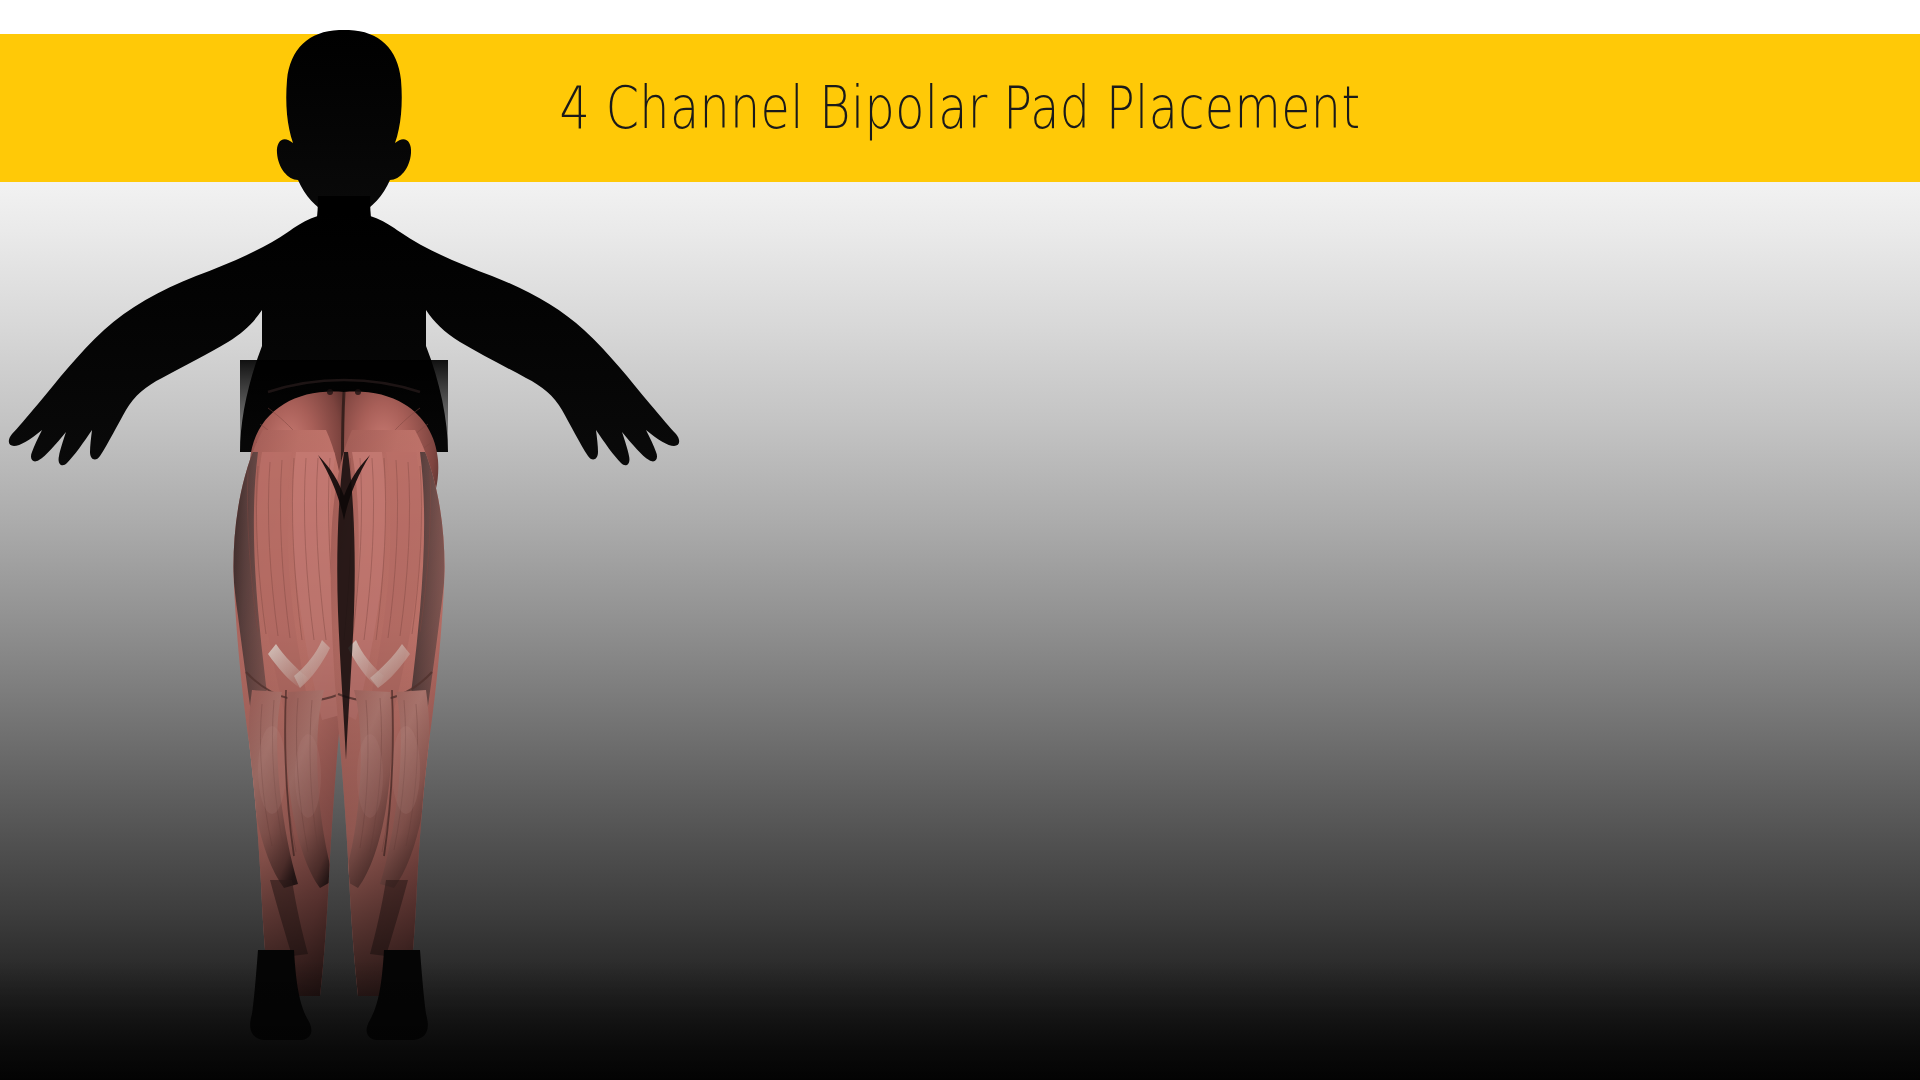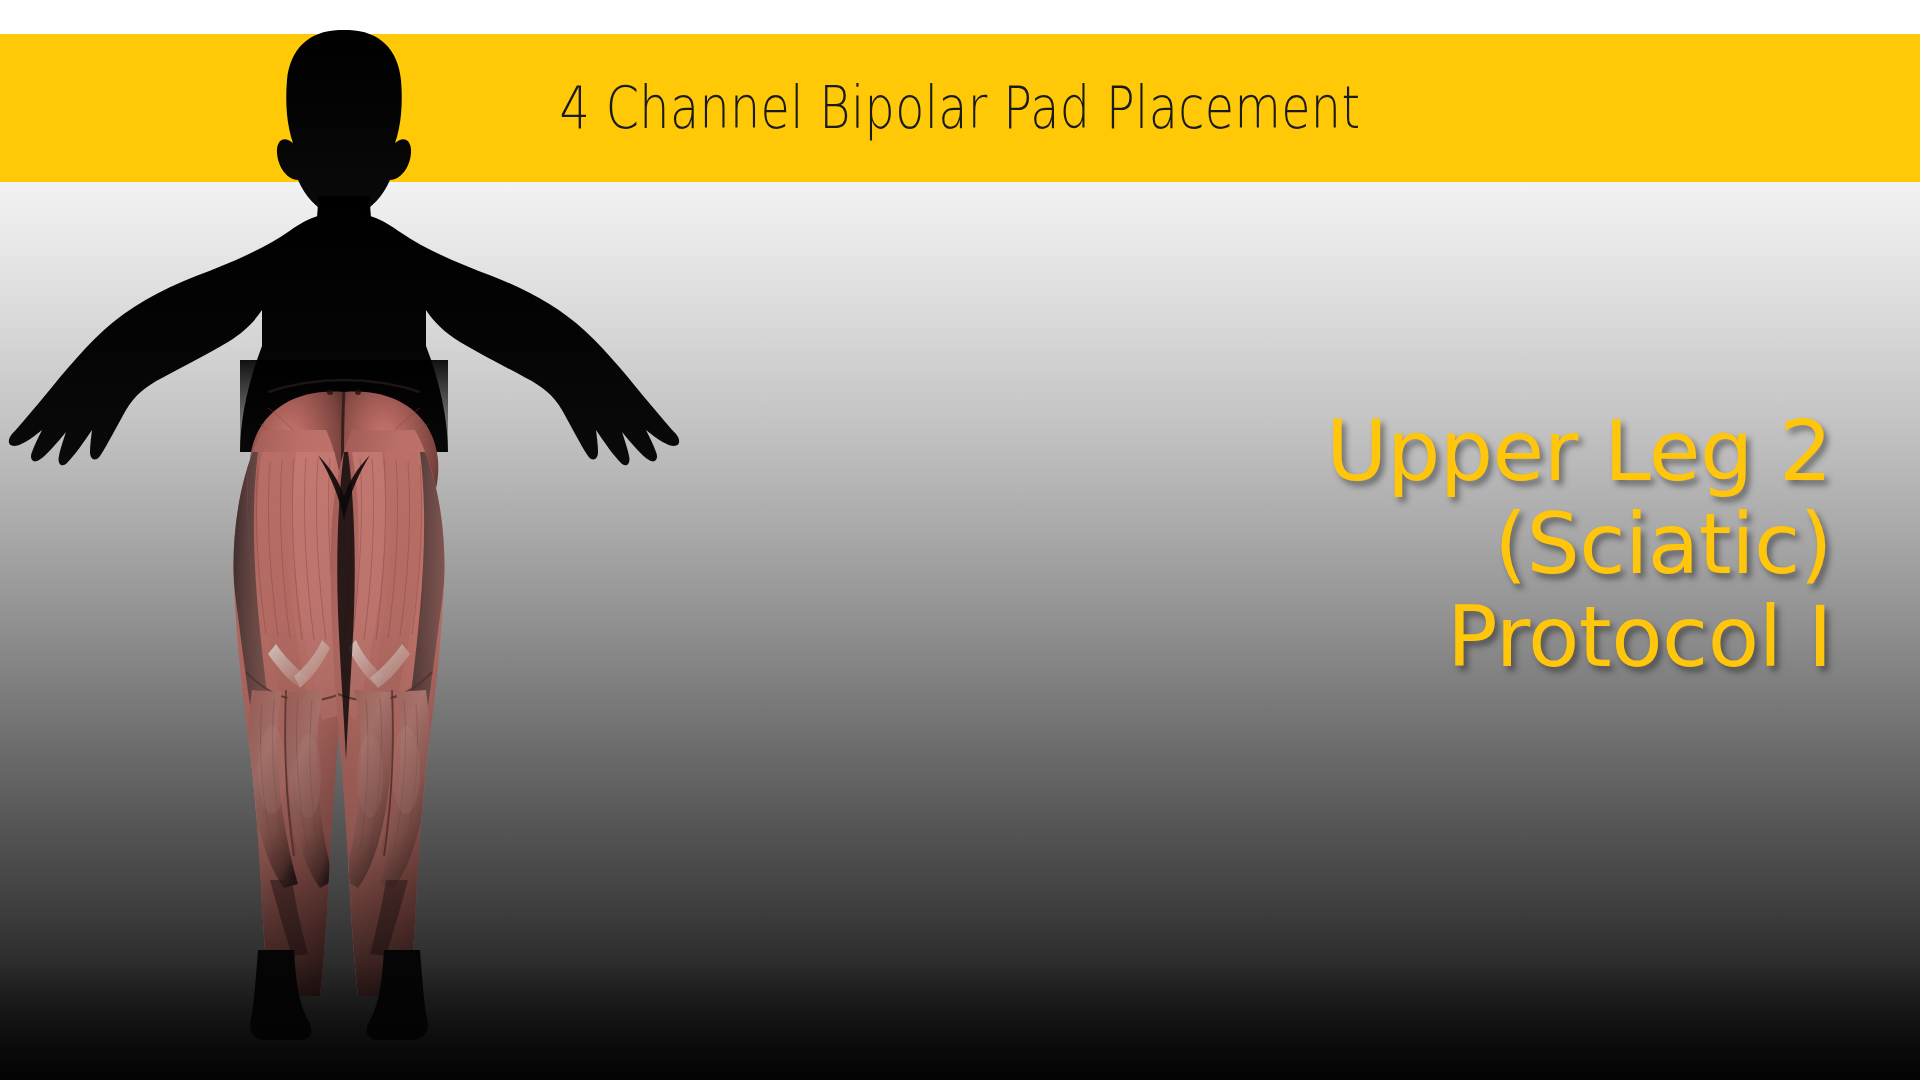--- a/index.html
+++ b/index.html
@@ -395,21 +395,16 @@
         <path d="M420,950 C422,978 424,1000 426,1014
                  C430,1028 428,1038 414,1040 L376,1040
                  C366,1038 364,1030 370,1020
                  C378,1006 382,986 384,950 Z" fill="#050505"></path>
       </g>
     </svg>
   </div>
 
   <div class="header-title">4 Channel Bipolar Pad Placement</div>
 
-  <div class="title-block">
-    <div class="title-line">Upper Leg 2</div>
-    <div class="title-line">(Sciatic)</div>
-    <div class="title-line">Protocol I</div>
-  </div>
 
   <div class="bottom-fade"></div>
 
 </div>
 
 </body></html>

